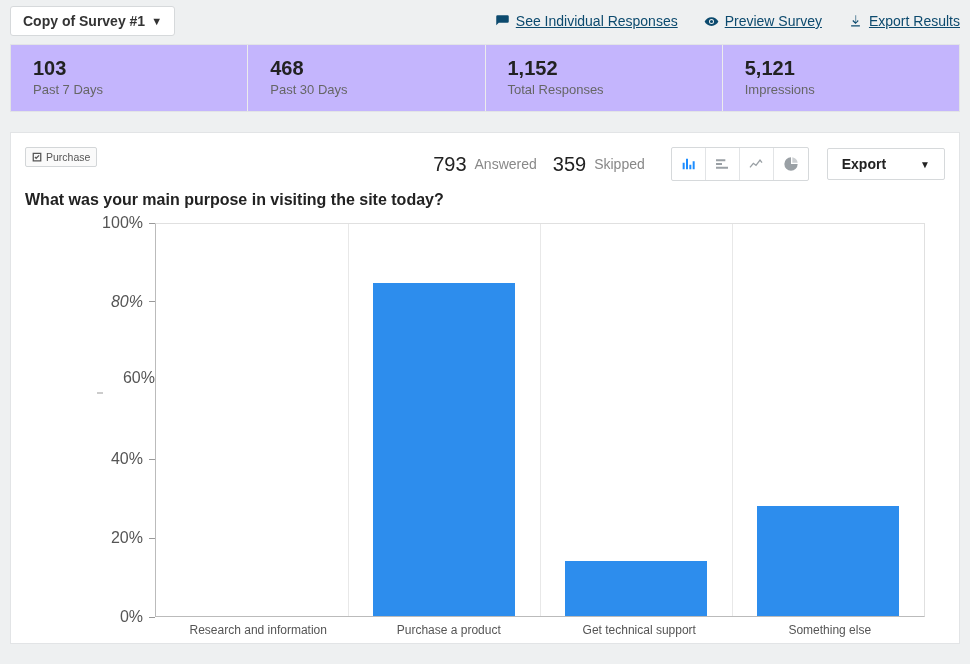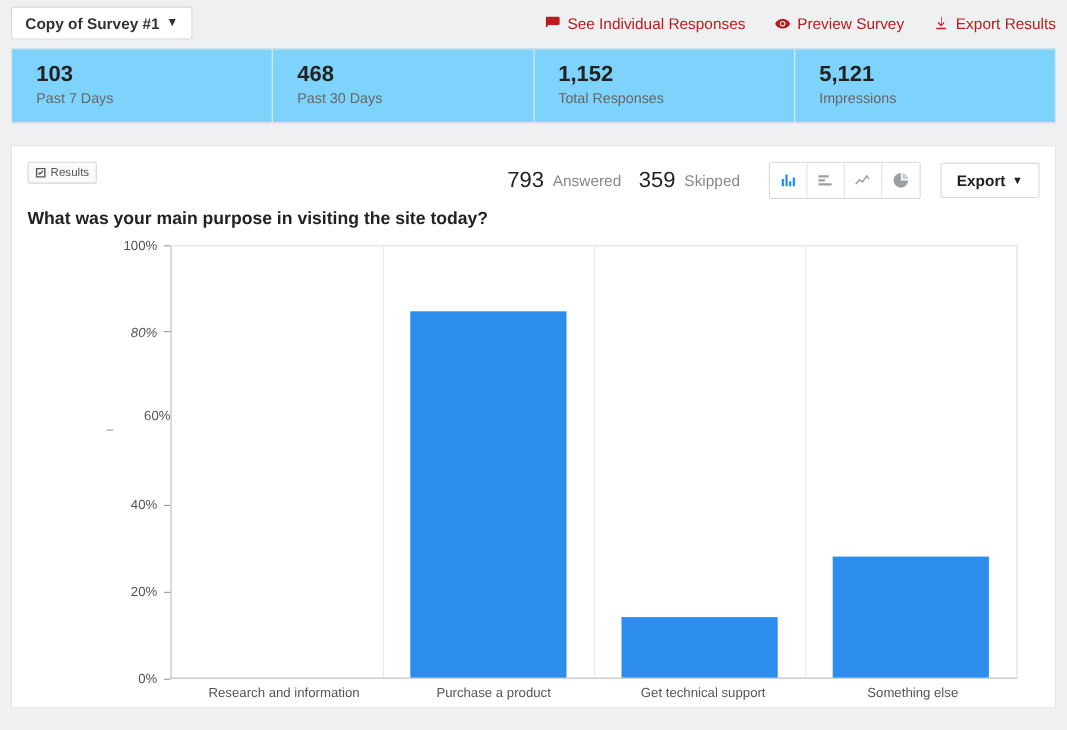--- a/index.html
+++ b/index.html
@@ -41,32 +41,33 @@
   }
   .survey-select .caret { margin-left: 6px; font-size: 11px; }
   .header-actions {
     margin-left: auto;
     display: flex;
     gap: 26px;
     align-items: center;
     font-size: 14px;
   }
   .header-link {
-    color: #b91c1c;
+    color: #0c4a6e;
     display: inline-flex;
     align-items: center;
     gap: 6px;
     cursor: pointer;
+    text-decoration: underline;
   }
   .header-link svg { width: 15px; height: 15px; }
 
   
   .stats-row {
     display: flex;
-    background: #7dd3fc;
+    background: #c4b5fd;
     border: 1px solid #e2e4e6;
     margin: 0 10px;
   }
   .stat {
     flex: 1;
     padding: 12px 22px 14px 22px;
     border-right: 1px solid #ececec;
   }
   .stat:last-child { border-right: none; }
   .stat-num {
@@ -132,20 +133,21 @@
     margin-left: 10px;
     border: 1px solid #d6d9db;
     background: #fff;
     padding: 7px 14px;
     font-size: 14px;
     font-weight: 600;
     display: inline-flex;
     align-items: center;
     cursor: pointer;
     border-radius: 2px;
+    gap: 28px;
   }
   .export-btn .caret { margin-left: 6px; font-size: 10px; }
   .question-text {
     font-size: 16px;
     font-weight: 700;
     color: #222;
     margin-top: 10px;
     margin-bottom: 14px;
   }
 
@@ -165,21 +167,21 @@
   }
   .y-tick {
     position: absolute;
     right: 0;
     transform: translateY(50%);
     display: flex;
     align-items: center;
     gap: 6px;
   }
   .y-tick .lbl {
-    font-size: 12px;
+    font-size: 16px;
     color: #555;
     white-space: nowrap;
     text-align: right;
     width: 110px;
   }
   .y-tick .mark {
     width: 6px; height: 1px; background: #999;
   }
   .plot {
     position: absolute;
@@ -278,21 +280,21 @@
   </div>
 
   <div class="question-card">
     <div class="qcard-top">
       <div>
         <span class="qtype-badge">
           <svg width="10" height="10" viewBox="0 0 24 24">
               <path fill="none" stroke="#555" stroke-width="3" d="M3 3h18v18H3z"></path>
               <path fill="none" stroke="#555" stroke-width="3" d="M7 12l3 3 7-7"></path>
             </svg>
-          <span>Results</span>
+          <span>Purchase</span>
         </span>
       </div>
       <div class="qstats">
         <span class="qstat-num">793</span>
         <span class="qstat-lbl">Answered</span>
         <span class="qstat-num">359</span>
         <span class="qstat-lbl">Skipped</span>
 
         <div class="view-toggle">
           <div class="view-btn active">

